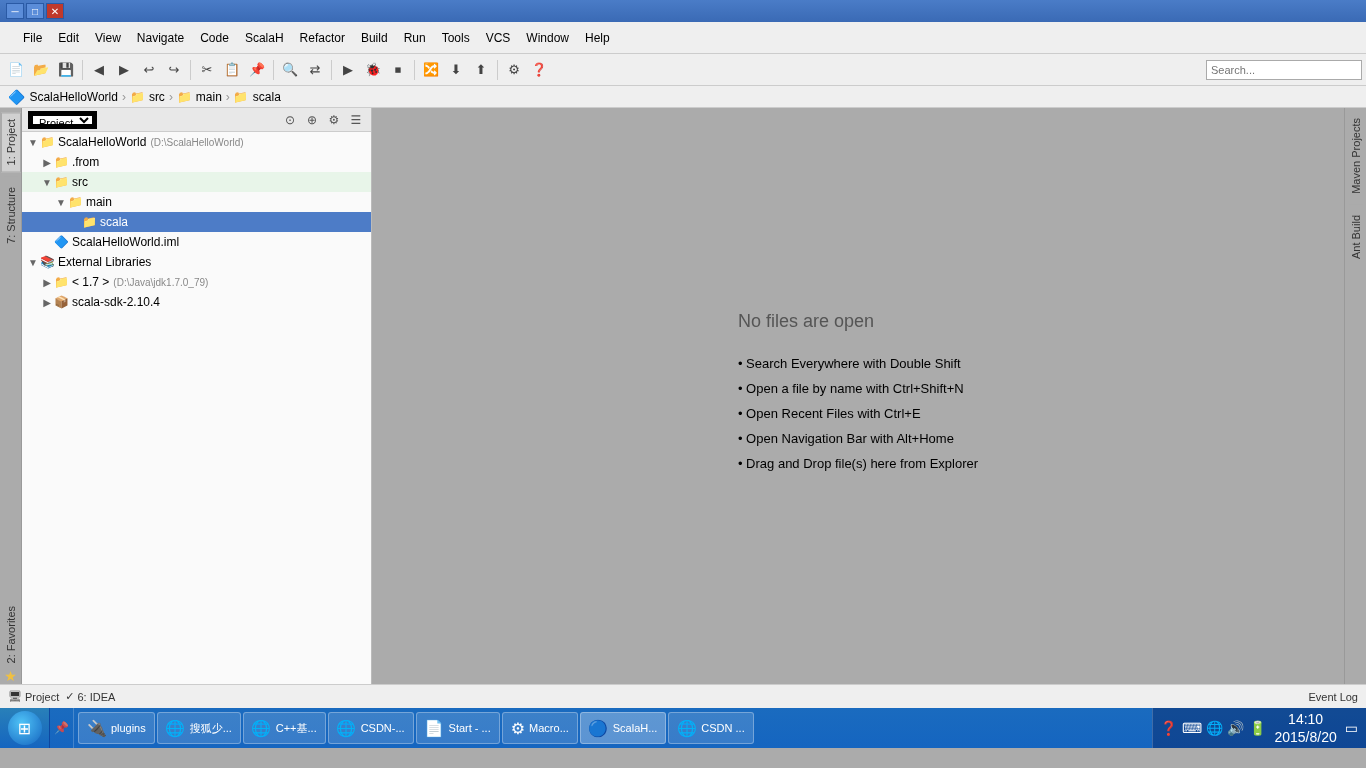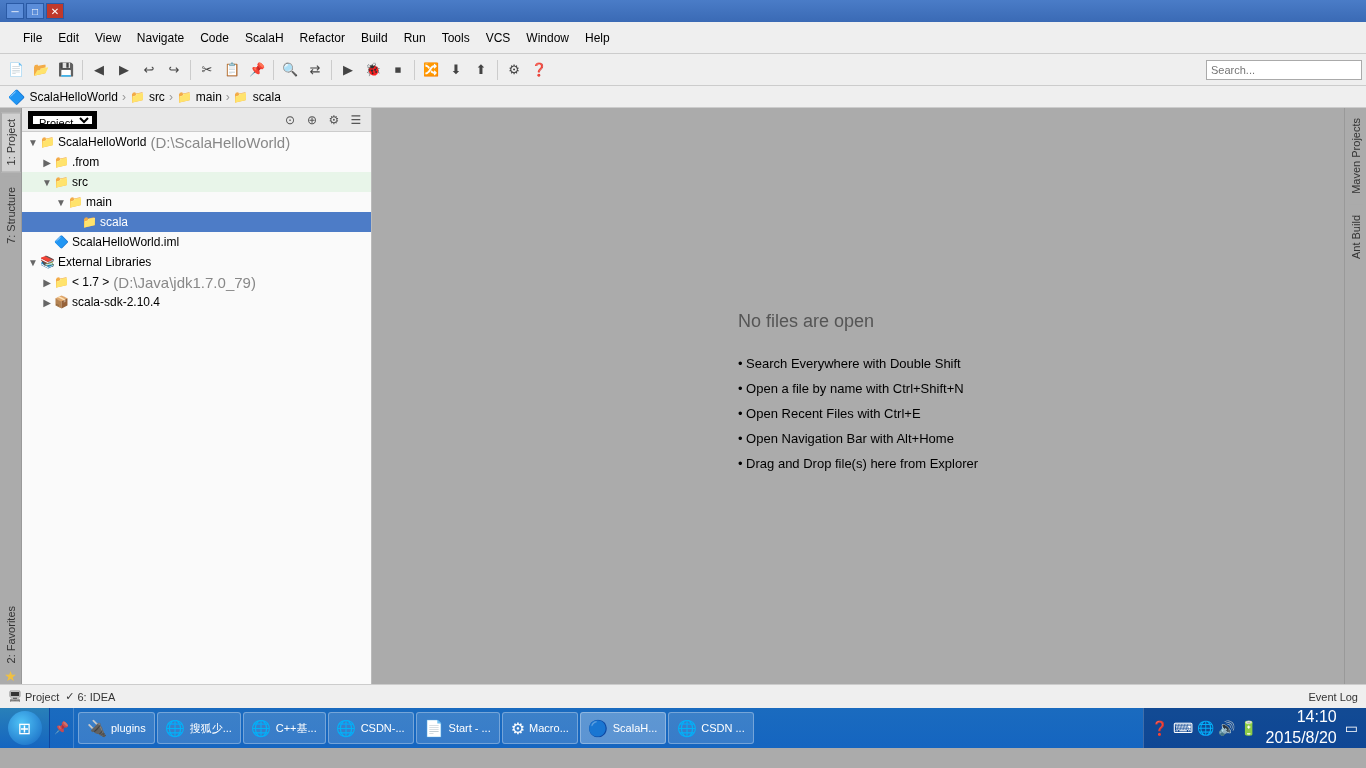--- a/index.html
+++ b/index.html
@@ -159,21 +159,21 @@
       align-items: center;
       height: 20px;
       padding-left: 4px;
       cursor: pointer;
       white-space: nowrap;
     }
     .tree-item.selected { background: #4d7cc7; color: white; }
     .tree-arrow { width: 14px; display: inline-flex; align-items: center; justify-content: center; font-size: 10px; color: #666; }
     .tree-icon { margin-right: 3px; font-size: 12px; }
     .tree-label { font-size: 12px; }
-    .tree-path { color: #888; font-size: 15px; margin-left: 4px; }
+    .tree-path { color: #888; font-size: 10px; margin-left: 4px; }
 
     
     #editor-area {
       flex: 1;
       background: #ABABAB;
       display: flex;
       align-items: center;
       justify-content: center;
       flex-direction: column;
     }
@@ -275,22 +275,22 @@
       align-items: center;
       height: 40px;
       padding: 0 8px;
       gap: 4px;
       background: rgba(0,0,50,0.3);
       border-left: 1px solid rgba(255,255,255,0.2);
     }
     .tray-icon { font-size: 14px; color: white; cursor: pointer; }
     #clock {
       color: white;
-      font-size: 16px;
-      text-align: right;
+      font-size: 14px;
+      text-align: center;
       line-height: 1.3;
       padding: 0 4px;
       cursor: pointer;
     }
     .taskbar-icon-strip {
       display: flex;
       align-items: center;
       height: 40px;
       padding: 0 2px;
       gap: 1px;

